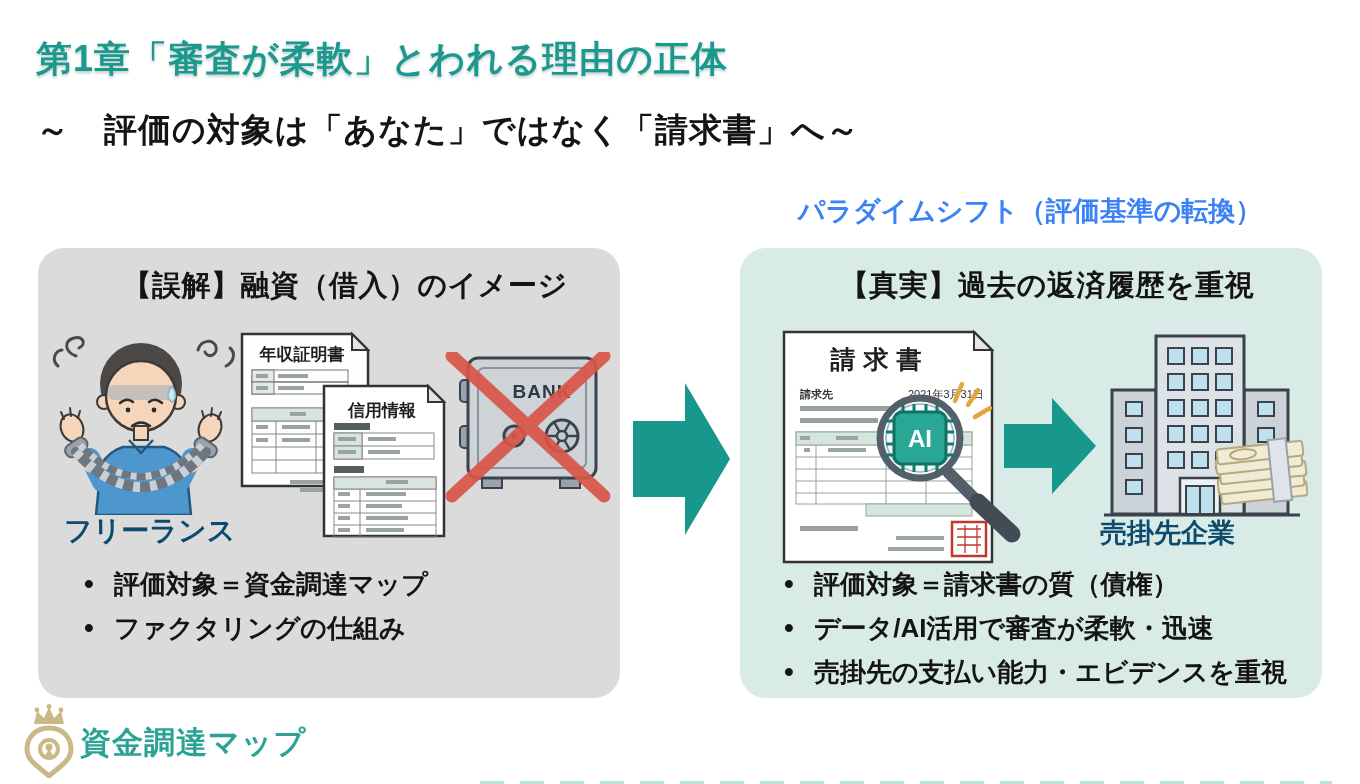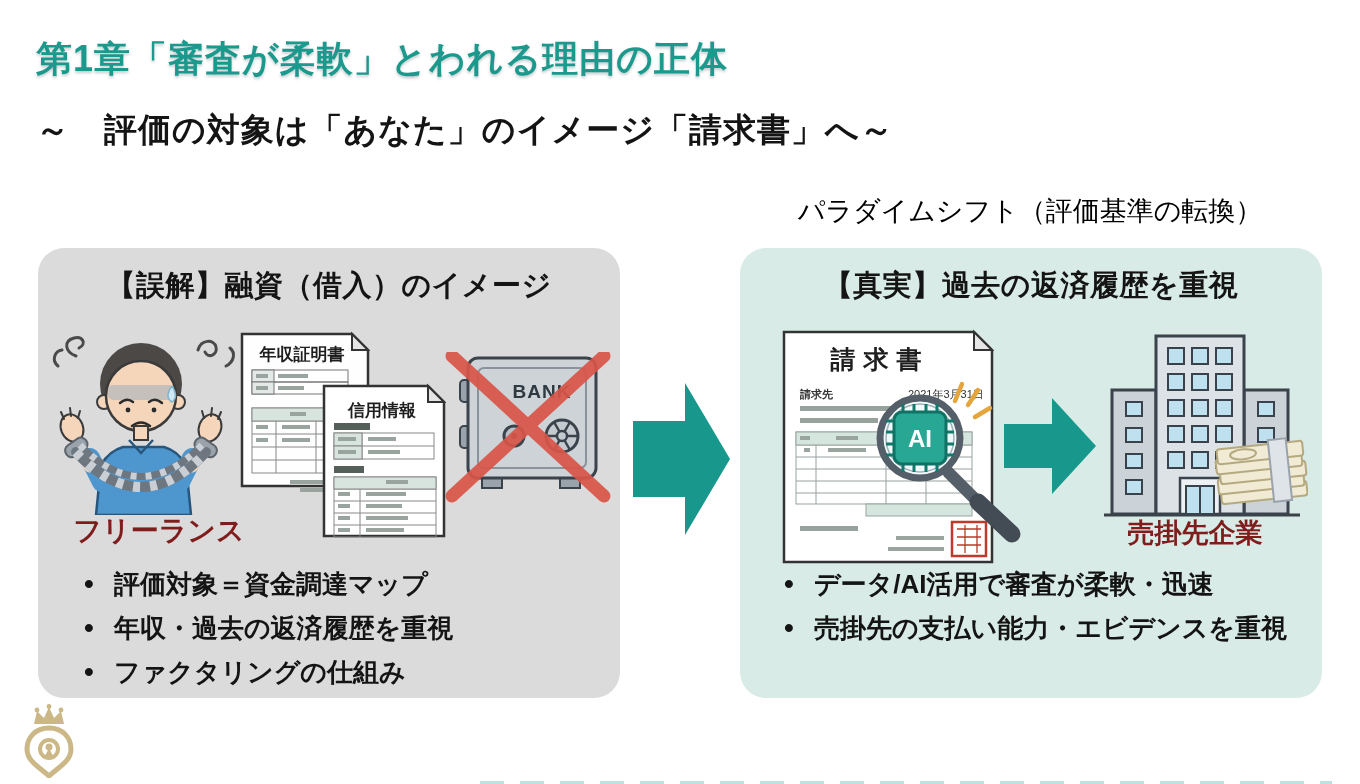--- a/index.html
+++ b/index.html
@@ -12,31 +12,31 @@
     left:36px;top:36px;width:1100px;
     font-size:36px;font-weight:900;color:#1C998D;letter-spacing:1px;line-height:1.25;
     text-shadow:0 2px 3px rgba(40,70,80,.28);
   }
   .subtitle{
     left:36px;top:108px;width:1100px;
     font-size:33px;font-weight:800;color:#141414;letter-spacing:1px;
   }
   .paradigm{
     left:722px;top:193px;width:616px;text-align:center;
-    font-size:27px;font-weight:400;color:#000000;
+    font-size:27px;font-weight:700;color:#3b82f6;
   }
   .panel{top:248px;width:582px;height:450px;border-radius:26px;}
   .panel-left{left:38px;background:#DBDBDC;}
   .panel-right{left:740px;background:#D8EBE6;}
   .panel-header{
     width:100%;text-align:center;margin-top:18px;
-    font-size:29px;font-weight:800;color:#141414;letter-spacing:.5px;
+    font-size:29px;font-weight:800;color:#141414;letter-spacing:.5px;padding-left:16px;
   }
   .caption{
-    font-size:27px;font-weight:800;color:#7f1d1d;text-align:center;
+    font-size:27px;font-weight:800;color:#0c4a6e;
   }
   .person-label{left:64px;top:512px;width:190px;font-size:28px;}
   .building-label{left:1100px;top:515px;width:190px;}
   .bullets{
     list-style:none;margin:0;padding:0;
     font-size:26px;font-weight:800;color:#141414;line-height:44px;
   }
   .bullets-left{left:82px;top:562px;width:520px;}
   .bullets-right{left:782px;top:562px;width:530px;}
   .bullets li{position:relative;padding-left:32px;}
@@ -50,21 +50,21 @@
   }
   svg{display:block;}
   .svg-title{font-family:"Liberation Sans","DejaVu Sans",sans-serif;}
 </style>
 </head>
 <body>
 
 <div class="slide">
 
   <div class="abs title">第1章「審査が柔軟」とわれる理由の正体</div>
-  <div class="abs subtitle">～　評価の対象は「あなた」のイメージ「請求書」へ～</div>
+  <div class="abs subtitle">～　評価の対象は「あなた」ではなく「請求書」へ～</div>
   <div class="abs paradigm">パラダイムシフト（評価基準の転換）</div>
 
   <div class="abs panel panel-left">
     <div class="panel-header">【誤解】融資（借入）のイメージ</div>
   </div>
 
   <svg class="abs" style="left:46px;top:330px;" width="195" height="185" viewBox="0 0 195 185">
 
     <g stroke="#4A4A4A" stroke-width="3" fill="none" stroke-linecap="round">
       <path d="M30,26 c-11,-4 -13,-15 -2,-18 c9,-2 13,6 5,10"></path>
@@ -357,34 +357,35 @@
         <rect x="4" y="4" width="86" height="15" rx="3"></rect>
       </g>
       <ellipse cx="30" cy="11.5" rx="13" ry="5" fill="none" stroke="#B5A97F" stroke-width="2"></ellipse>
       <rect x="56" y="0" width="18" height="62" fill="#DFE4E8" stroke="#9AA3AB" stroke-width="2"></rect>
     </g>
   </svg>
   <div class="abs caption building-label">売掛先企業</div>
 
   <ul class="abs bullets bullets-left">
     <li>評価対象＝資金調達マップ</li>
-    <li>年収・過去の返済履歴を重視</li>
     <li>ファクタリングの仕組み</li>
   </ul>
   <ul class="abs bullets bullets-right">
+    <li>評価対象＝請求書の質（債権）</li>
     <li>データ/AI活用で審査が柔軟・迅速</li>
     <li>売掛先の支払い能力・エビデンスを重視</li>
   </ul>
 
   <svg class="abs" style="left:20px;top:704px;" width="58" height="74" viewBox="0 0 58 74">
     <path d="M14,20 L17,7 L24,14 L29,3 L34,14 L41,7 L44,20 Z" fill="#CBB886"></path>
     <circle cx="17" cy="6" r="2.4" fill="#CBB886"></circle>
       <circle cx="29" cy="2.5" r="2.4" fill="#CBB886"></circle>
       <circle cx="41" cy="6" r="2.4" fill="#CBB886"></circle>
     <path d="M29,24 C15,24 7,34 7,45 C7,57 18,62 29,72 C40,62 51,57 51,45 C51,34 43,24 29,24 Z" fill="#FFFFFF" stroke="#CBB886" stroke-width="5"></path>
     <circle cx="29" cy="45" r="9" fill="none" stroke="#CBB886" stroke-width="4"></circle>
     <circle cx="29" cy="43" r="3.5" fill="#CBB886"></circle>
     <path d="M29,44 l-4.5,9 h9 z" fill="#CBB886"></path>
   </svg>
+  <div class="abs footer-logo-text">資金調達マップ</div>
 
   <div class="abs bottom-dashes"></div>
 
 </div>
 
 </body></html>

